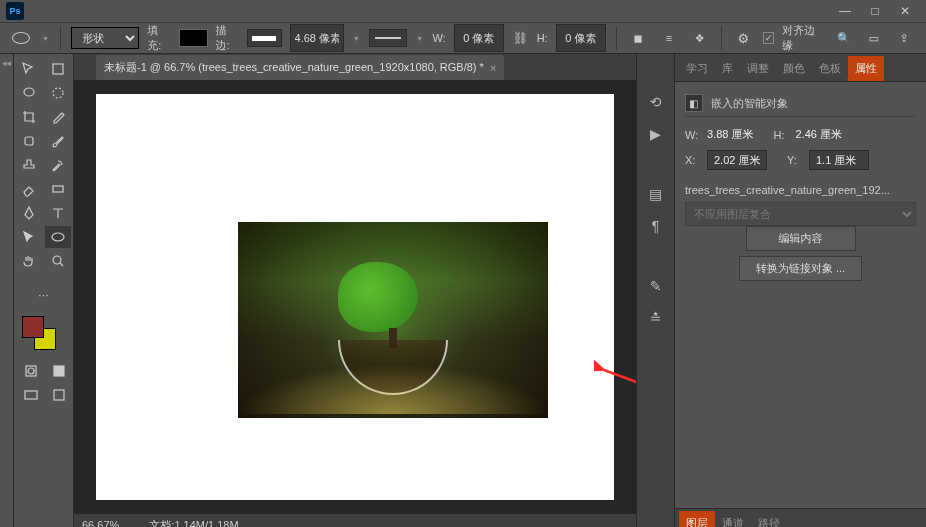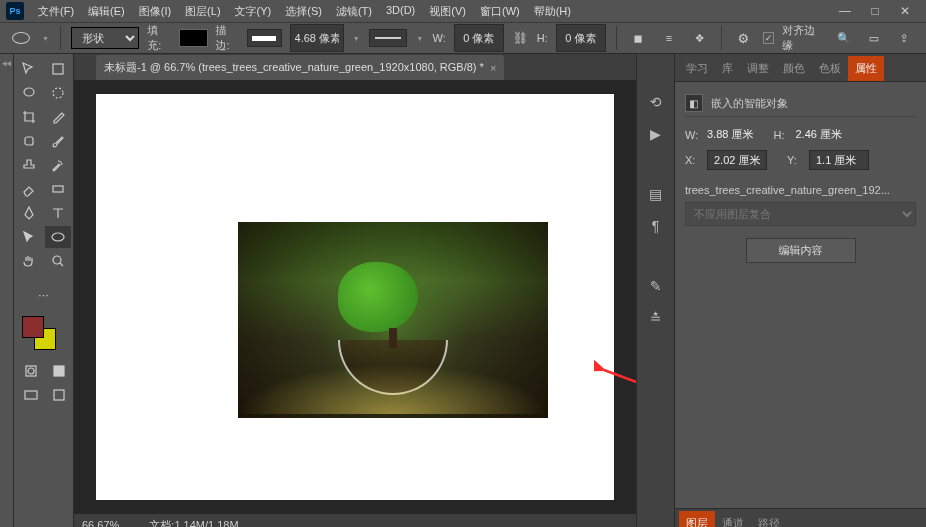--- a/index.html
+++ b/index.html
@@ -80,46 +80,33 @@
 .ptab.active { background: #c2410c; color: #eee; }
 .panel-body { padding: 8px 10px; flex-shrink:0; }
 .panel-header { display: flex; align-items: center; gap: 8px; margin-bottom: 10px; padding: 4px 0; border-bottom: 1px solid #424242; }
 .smart-obj-icon { width: 18px; height: 18px; background: #333; display: flex; align-items: center; justify-content: center; font-size: 10px; border:1px solid #666; }
 .prop-row { display: flex; gap: 20px; margin-bottom: 8px; font-size: 11px; }
 .prop-field { display: flex; align-items: center; gap: 6px; }
 .prop-lbl { color: #ccc; width: 16px; }
 .prop-val { color: #eee; }
 .prop-input { background: #3e3e3e; border: 1px solid #2a2a2a; color: #eee; padding: 3px 6px; font-size: 11px; width: 60px; }
 .layer-name-row { font-size: 11px; color: #ccc; padding: 6px 0; white-space: nowrap; overflow: hidden; text-overflow: ellipsis; }
-.comp-select { background: #474747; border: 1px solid #3a3a3a; color: #888; padding: 4px; font-size: 11px; width: 100%; margin-bottom: 12px; }
+.comp-select { background: #474747; border: 1px solid #3a3a3a; color: #888; padding: 4px; font-size: 11px; width: 100%; }
 .btn-row { display: flex; flex-direction: column; align-items:center; gap: 5px; }
 .panel-btn { background: #5a5a5a; border: 1px solid #3a3a3a; color: #ddd; padding: 4px 16px; font-size: 11px; cursor: pointer; min-width: 110px; }
 .panel-spacer { flex: 1; }
 .bottom-tabs { height: 28px; display: flex; align-items: flex-end; background: #424242; border-top: 1px solid #2a2a2a; padding-left: 4px; }
 </style>
 </head>
 <body>
 
 <div class="app">
 
   <div class="titlebar">
     <div class="logo">Ps</div>
-    <div class="menu-items">
-      <div class="menu-item">文件(F)</div>
-      <div class="menu-item">编辑(E)</div>
-      <div class="menu-item">图像(I)</div>
-      <div class="menu-item">图层(L)</div>
-      <div class="menu-item">文字(Y)</div>
-      <div class="menu-item">选择(S)</div>
-      <div class="menu-item">滤镜(T)</div>
-      <div class="menu-item">3D(D)</div>
-      <div class="menu-item">视图(V)</div>
-      <div class="menu-item">窗口(W)</div>
-      <div class="menu-item">帮助(H)</div>
-    </div>
     <div class="win-controls">
       <div class="win-btn">—</div>
       <div class="win-btn">□</div>
       <div class="win-btn">✕</div>
     </div>
   </div>
 
   <div class="optbar">
     <div class="tool-preset">
         <div class="ellipse-icon"></div>
@@ -365,20 +352,21 @@
             </div>
           <div class="prop-field">
               <span class="prop-lbl">Y:</span>
               <input class="prop-input" value="1.1 厘米" style="">
             </div>
         </div>
         <div class="layer-name-row">trees_trees_creative_nature_green_192...</div>
         <select class="comp-select" disabled=""><option>不应用图层复合</option></select>
         <div class="btn-row">
           <button class="panel-btn">编辑内容</button>
+          <button class="panel-btn">转换为链接对象 ...</button>
         </div>
       </div>
       <div class="panel-spacer"></div>
       <div class="bottom-tabs">
         <div class="ptab active">图层</div>
         <div class="ptab">通道</div>
         <div class="ptab">路径</div>
       </div>
     </div>
   </div>

